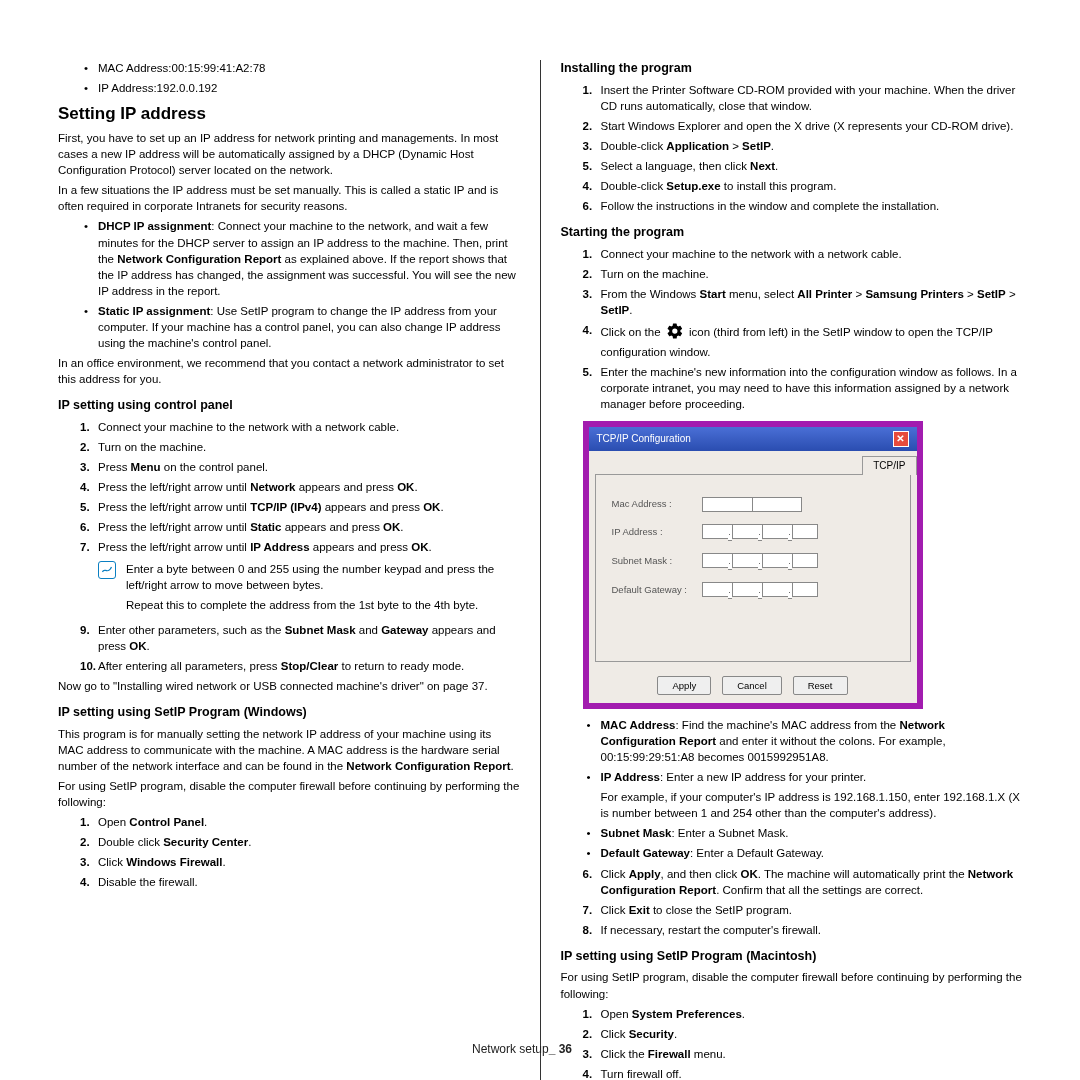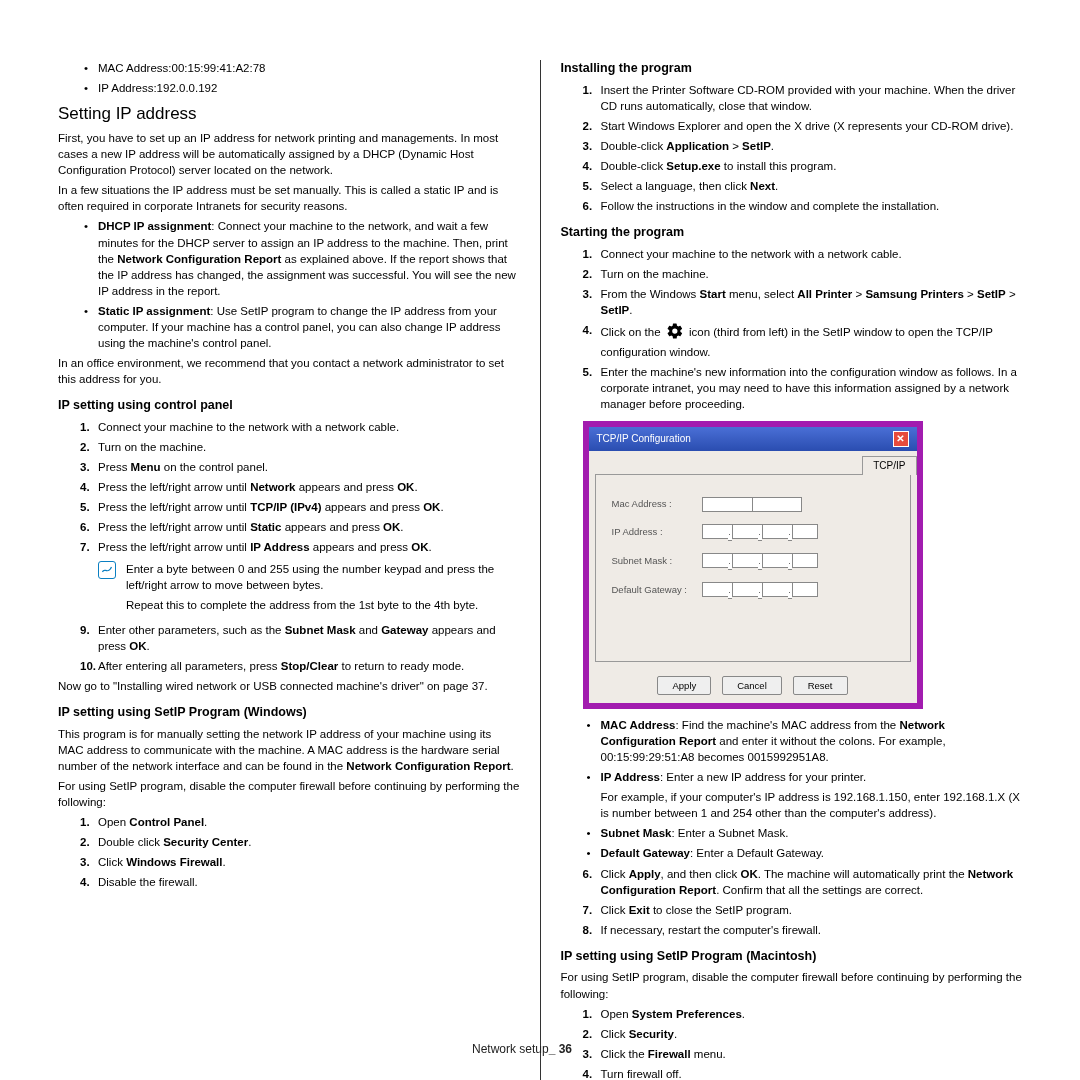--- a/index.html
+++ b/index.html
@@ -1,20 +1,20 @@
 <!DOCTYPE html>
 <html><head>
 <meta charset="utf-8">
 <style>
 * { margin: 0; padding: 0; box-sizing: border-box; }
 body { font-family: Arial, Helvetica, sans-serif; font-size: 11.5px; line-height: 1.4; color: #000; background: #fff; width: 1080px; height: 1080px; padding: 60px 58px 30px 58px; position: relative; }
 .page { display: flex; gap: 20px; }
 .col { flex: 1; min-width: 0; }
 .divider { width: 1px; background: #333; align-self: stretch; }
-h2 { font-size: 17px; font-weight: normal; margin-bottom: 4px; margin-top: 6px; }
+h2 { font-size: 17px; font-weight: bold; margin-bottom: 4px; margin-top: 6px; }
 h3 { font-size: 12.5px; font-weight: bold; margin-top: 10px; margin-bottom: 4px; }
 p { margin-bottom: 4px; }
 ul.bullet, ol.num, ul.sub { list-style: none; padding-left: 22px; }
 ul.bullet li, ol.num li, ul.sub li { position: relative; padding-left: 18px; margin-bottom: 4px; }
 ul.bullet > li::before, ul.sub > li::before { content: "•"; position: absolute; left: 4px; }
 ol.num > li::before { content: attr(data-num); position: absolute; left: 0; font-weight: bold; }
 .note-row { display: flex; gap: 10px; padding-left: 40px; margin: 5px 0; }
 .note-icon { width: 18px; height: 18px; border: 1.5px solid #0a7fc2; border-radius: 3px; flex-shrink: 0; display: flex; align-items: center; justify-content: center; }
 .note-icon svg { width: 12px; height: 12px; }
 .note-txt { flex: 1; }
@@ -102,22 +102,22 @@
   </div>
 
   <div class="divider"></div>
 
   <div class="col">
     <h3 style="margin-top:0">Installing the program</h3>
     <ol class="num">
       <li data-num="1.">Insert the Printer Software CD-ROM provided with your machine. When the driver CD runs automatically, close that window.</li>
       <li data-num="2.">Start Windows Explorer and open the X drive (X represents your CD-ROM drive).</li>
       <li data-num="3."><span>Double-click </span><b>Application</b><span> &gt; </span><b>SetIP</b><span>.</span></li>
+      <li data-num="5."><span>Select a language, then click </span><b>Next</b><span>.</span></li>
       <li data-num="4."><span>Double-click </span><b>Setup.exe</b><span> to install this program.</span></li>
-      <li data-num="5."><span>Select a language, then click </span><b>Next</b><span>.</span></li>
       <li data-num="6.">Follow the instructions in the window and complete the installation.</li>
     </ol>
 
     <h3>Starting the program</h3>
     <ol class="num">
       <li data-num="1.">Connect your machine to the network with a network cable.</li>
       <li data-num="2.">Turn on the machine.</li>
       <li data-num="3."><span>From the Windows </span><b>Start</b><span> menu, select </span><b>All Printer</b><span> &gt; </span><b>Samsung Printers</b><span> &gt; </span><b>SetIP</b><span> &gt; </span><b>SetIP</b><span>.</span></li>
       <li data-num="4."><span>Click on the </span>
         <span class="gear">

